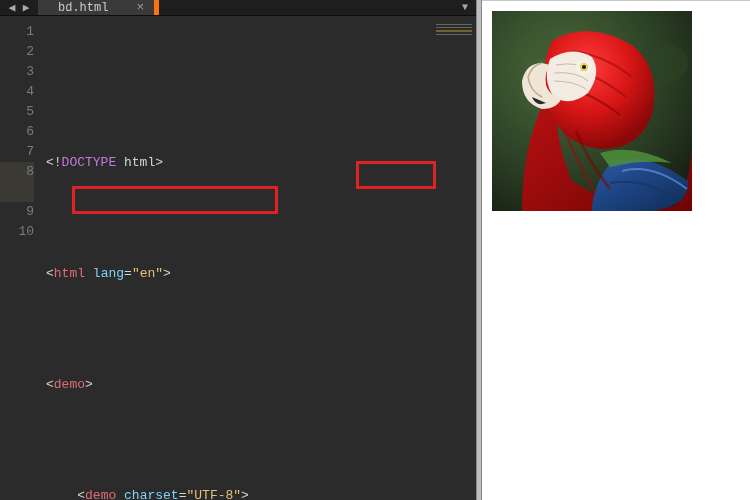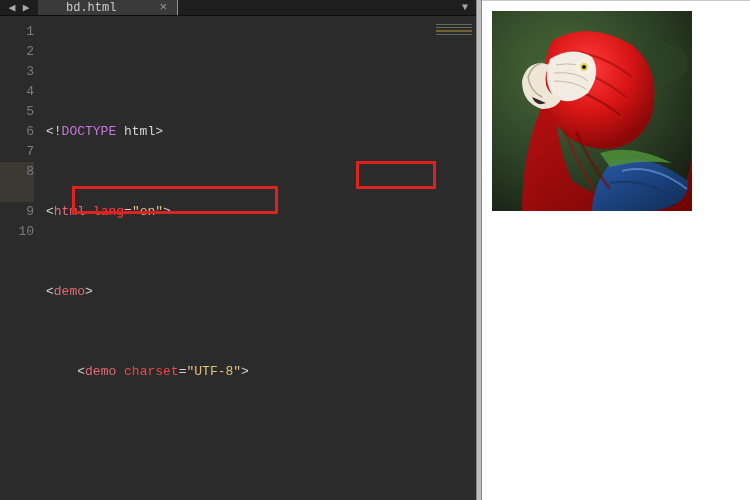--- a/index.html
+++ b/index.html
@@ -37,25 +37,25 @@
     width: 12px;
     text-align: center;
     color: #aaa;
     font-size: 11px;
     cursor: pointer;
   }
   .tab {
     background: #3a3a3a;
     display: flex;
     align-items: center;
-    padding: 0 10px 0 28px;
+    padding: 0 10px 0 20px;
     color: #ccc;
     font-size: 12px;
-    gap: 43px;
-    border-right: 1px solid #f97316;
+    gap: 28px;
+    border-right: 5px solid #f97316;
   }
   .tab-close {
     color: #999;
     font-size: 13px;
     cursor: pointer;
   }
   .tab-spacer { flex: 1; }
   .tab-menu {
     display: flex;
     align-items: center;
@@ -82,28 +82,28 @@
   }
   .code {
     flex: 1;
     padding: 6px 0 0 4px;
     color: #d4d4d4;
     font-size: 13px;
     line-height: 20px;
     position: relative;
     white-space: pre;
   }
-  .line { height: 20px; position: relative; }
+  .line { height: 20px; position: relative; margin-top: 31px; }
   .gut-line { height: 20px; }
   .gutter .hl { background: #3a3a32; }
   .line > * { position: relative; z-index: 1; }
   .t-punct { color: #d4d4d4; }
   .t-tag   { color: #e06c75; }
   .t-doctype { color: #c678dd; }
-  .t-attr  { color: #ef4444; }
+  .t-attr  { color: #7dd3fc; }
   .t-str   { color: #e5c07b; }
   .t-text  { color: #d4d4d4; }
   .highlight-box-1 {
     position: absolute;
     border: 3px solid #d22;
     top: 145px; left: 356px;
     width: 80px; height: 28px;
     z-index: 5;
   }
   .highlight-box-2 {

